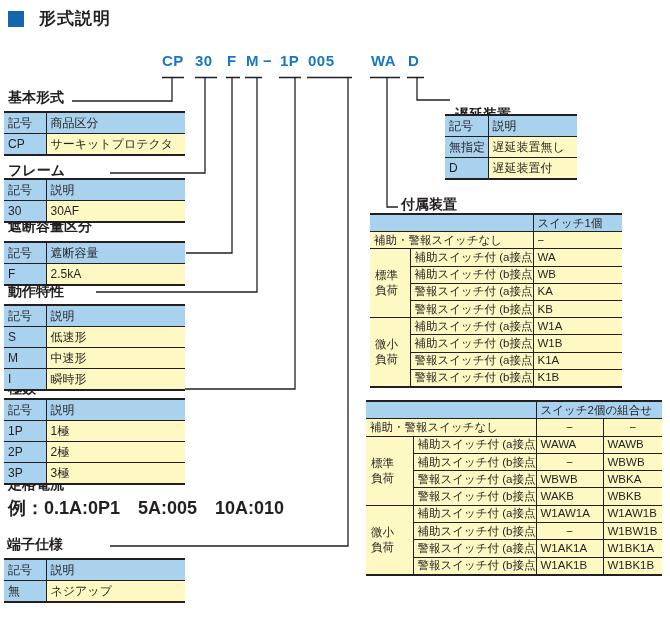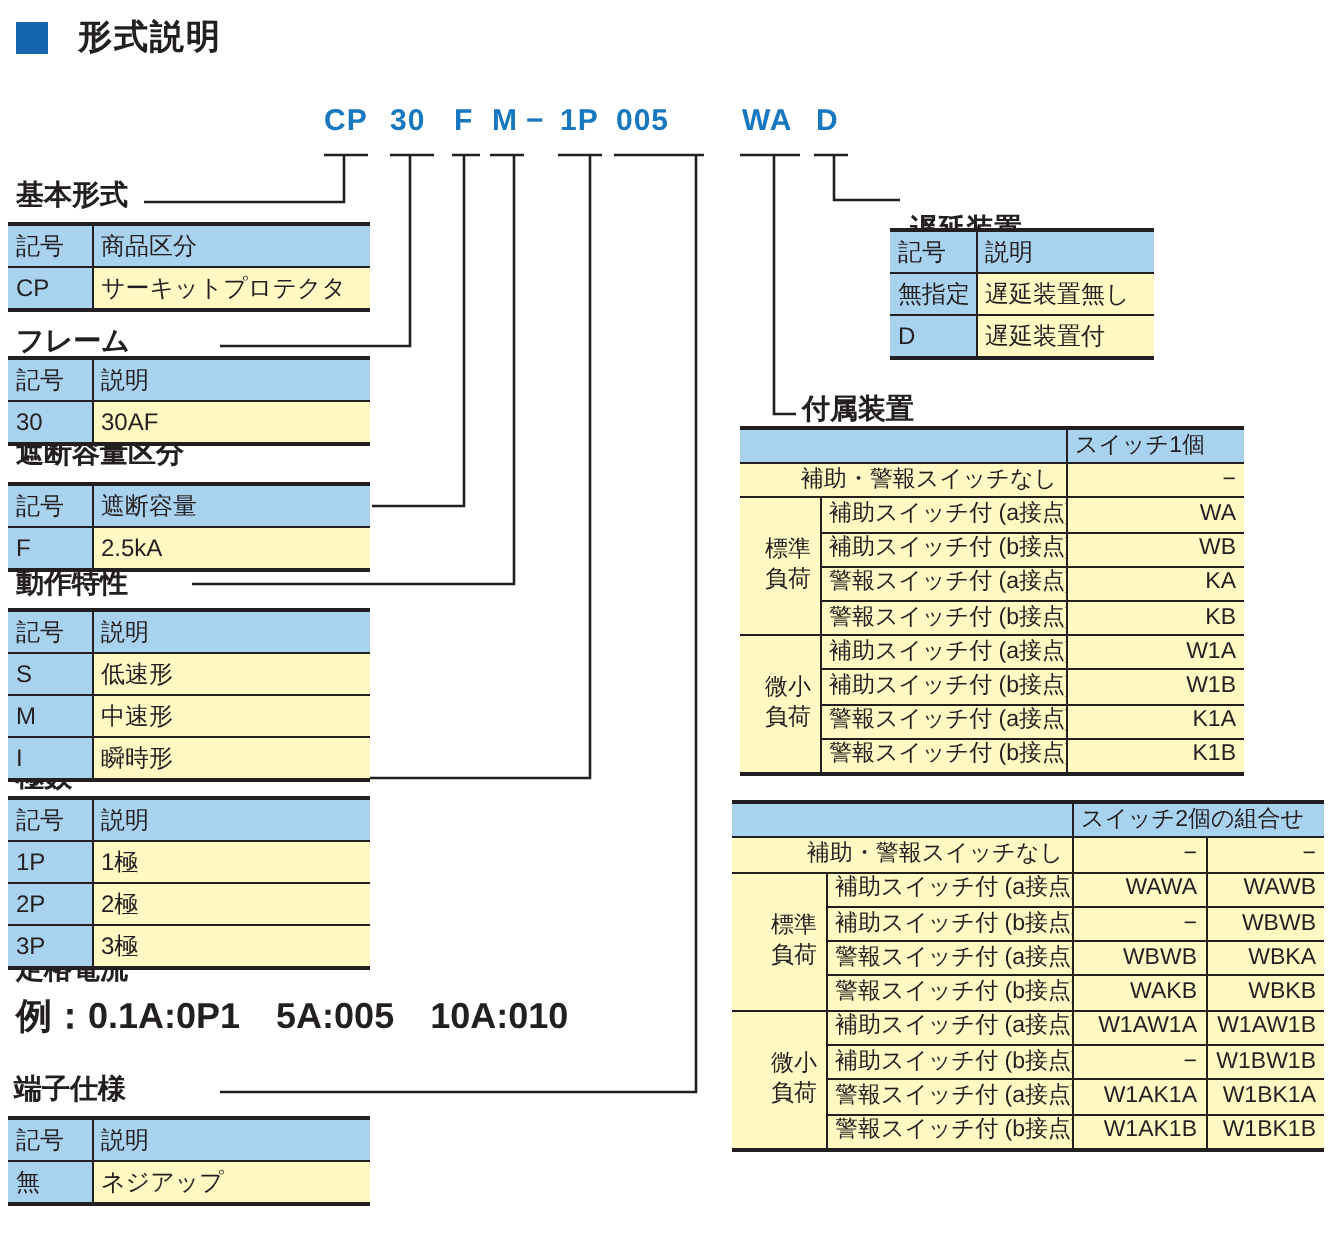--- a/index.html
+++ b/index.html
@@ -16,21 +16,21 @@
   .sec-title{position:absolute;font-weight:bold;font-size:14px;white-space:nowrap;z-index:2;background:#fff;padding-right:3px;}
   .example-line{position:absolute;font-weight:bold;font-size:18px;white-space:nowrap;z-index:2;}
   table{position:absolute;border-collapse:collapse;table-layout:fixed;z-index:2;background:#fef9c3;}
   .ltable,.acc{border-top:2.5px solid #231f20;border-bottom:2.5px solid #231f20;}
   .ltable td{height:18px;font-size:12px;line-height:14px;padding:1px 4px;white-space:nowrap;overflow:hidden;}
   .ltable tr+tr td{border-top:1px solid #231f20;}
   .ltable tr.hdr td{background:#a9d2ef;}
   .ltable td.sym{background:#a9d2ef;}
   td.v{border-left:1px solid #231f20;}
   .acc td{font-size:11.5px;line-height:13px;padding:0 4px;white-space:nowrap;overflow:hidden;height:15px;}
-  .acc tr+tr td{border-top:1px solid #231f20;text-align:right;}
+  .acc tr+tr td{border-top:1px solid #231f20;}
   .acc tr.sep td{border-top:1.8px solid #231f20;}
   .acc tr.hdr td{background:#a9d2ef;margin-left:36px;}
   .acc td.grp{vertical-align:middle;padding-left:5px;}
   .acc td.grp div{line-height:15px;}
   .ctr{text-align:center;}
 </style>
 </head>
 <body>
 
 <div class="canvas">

